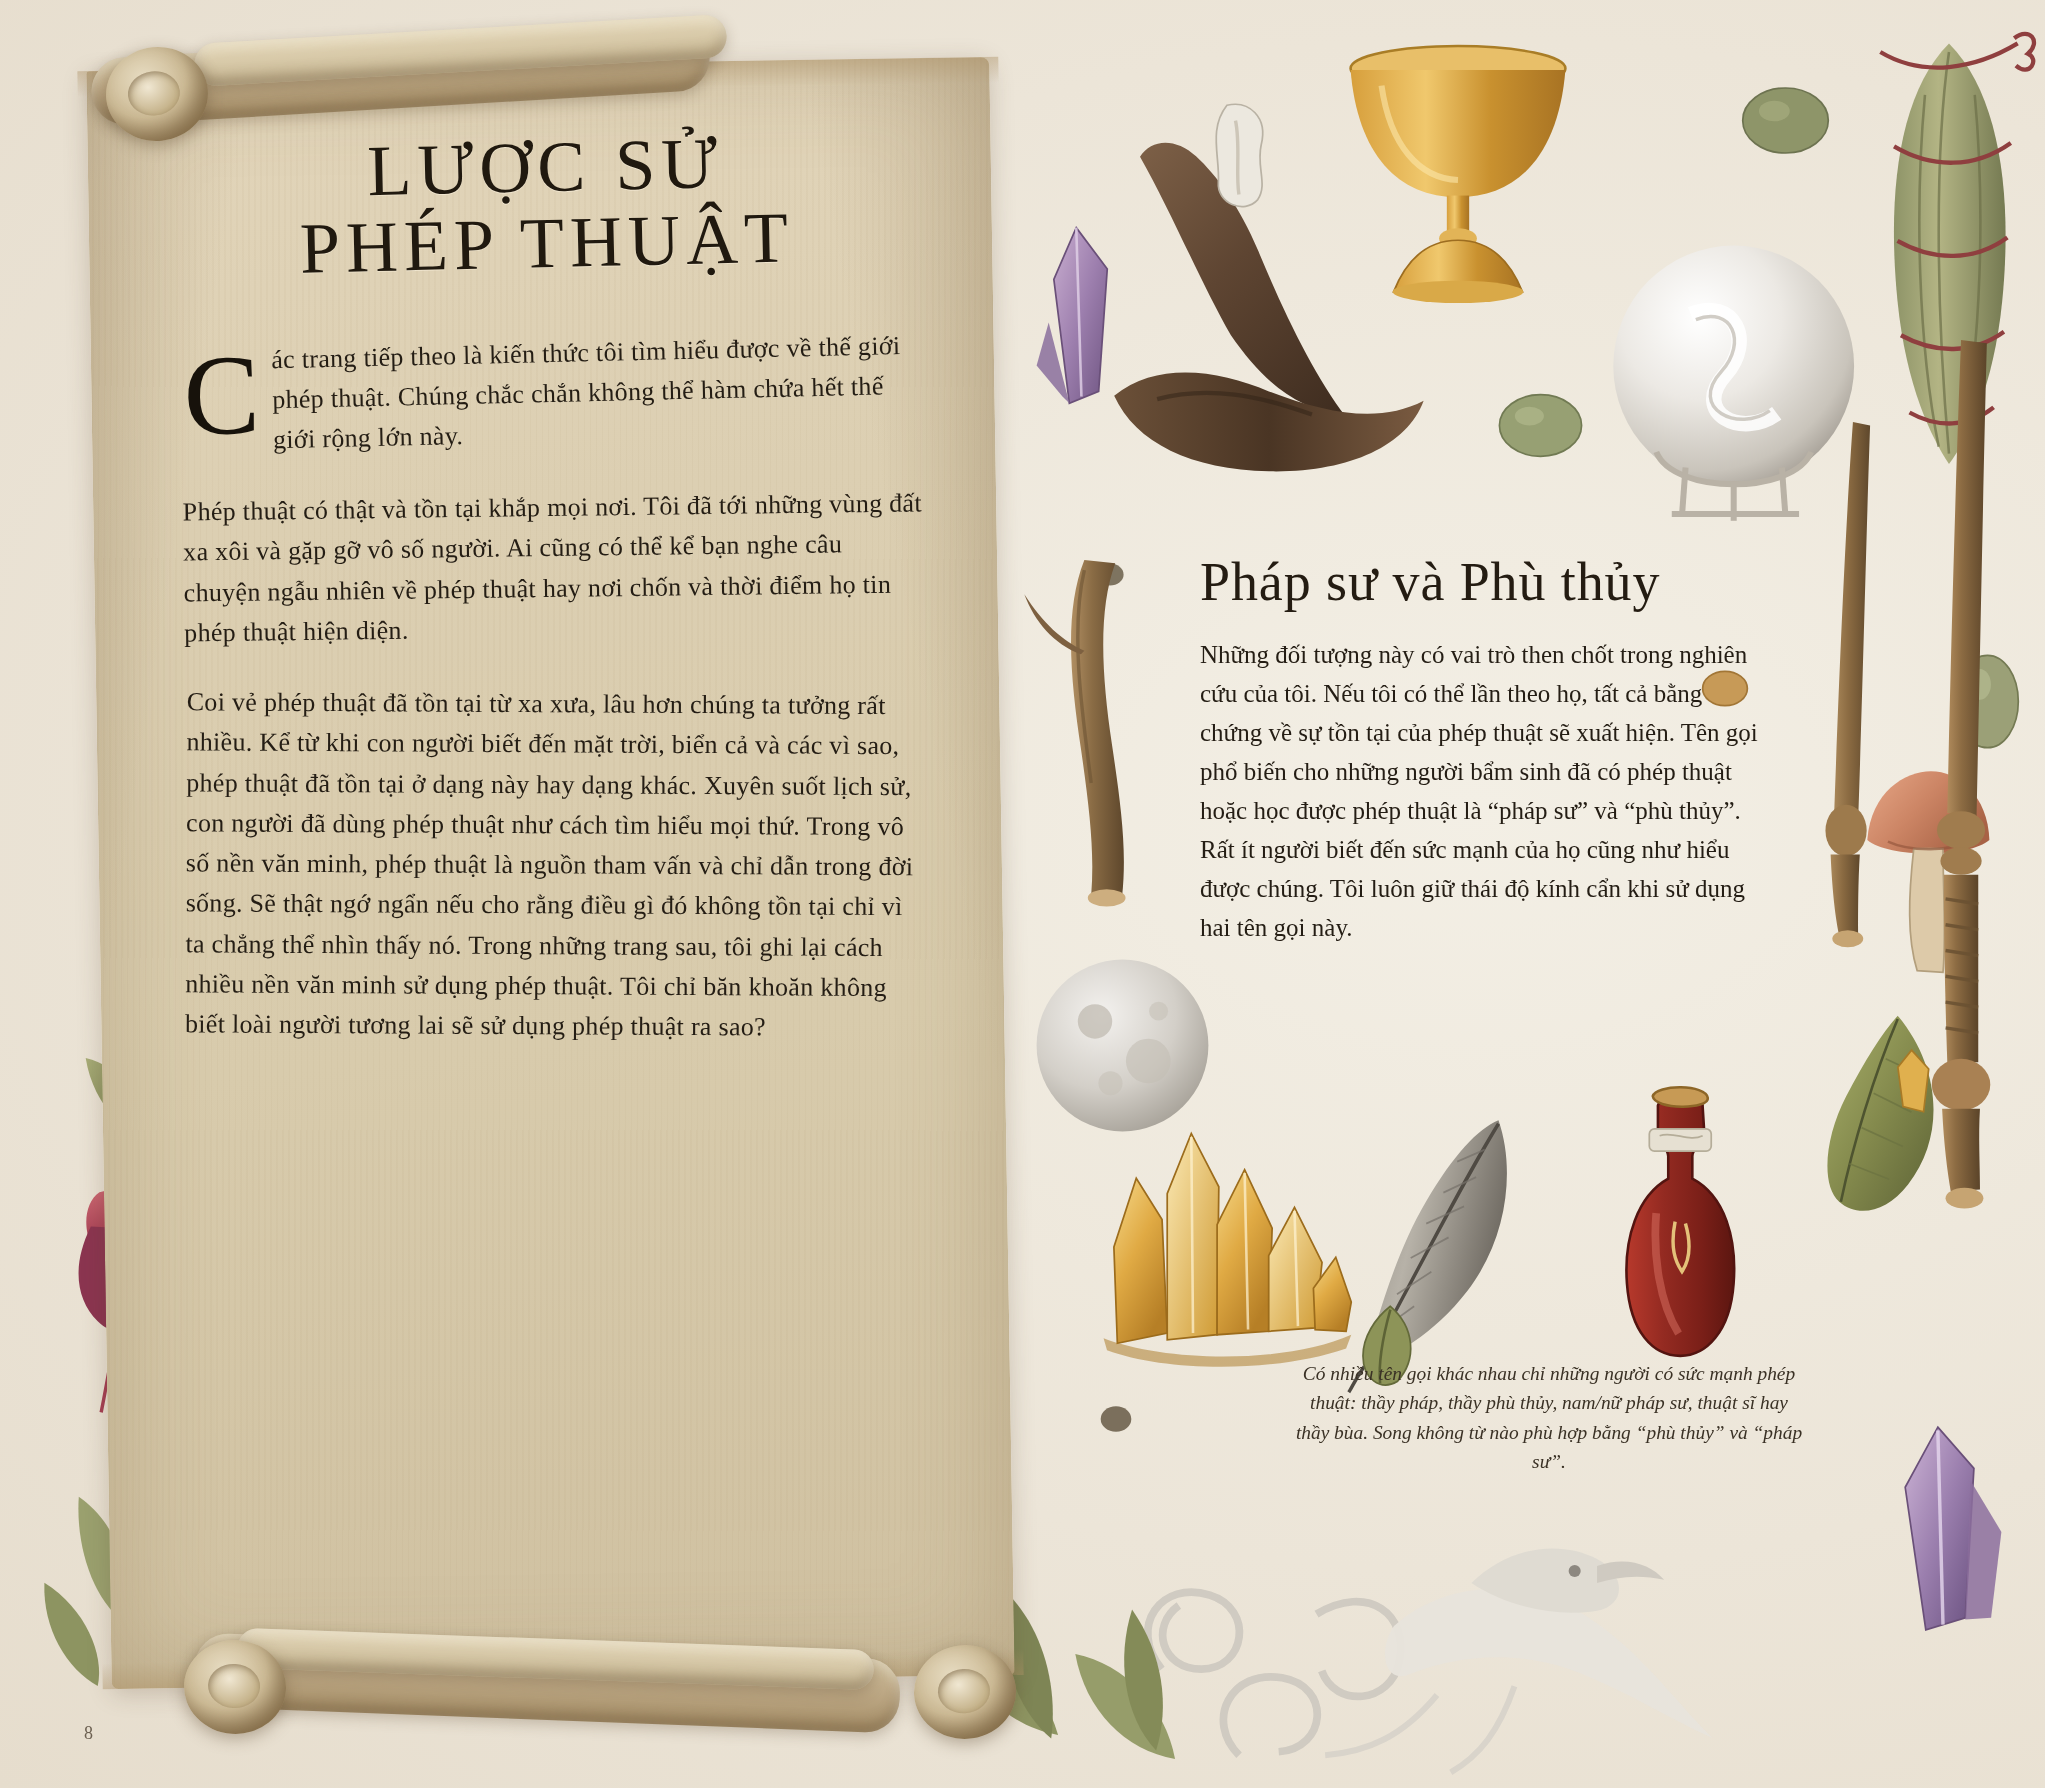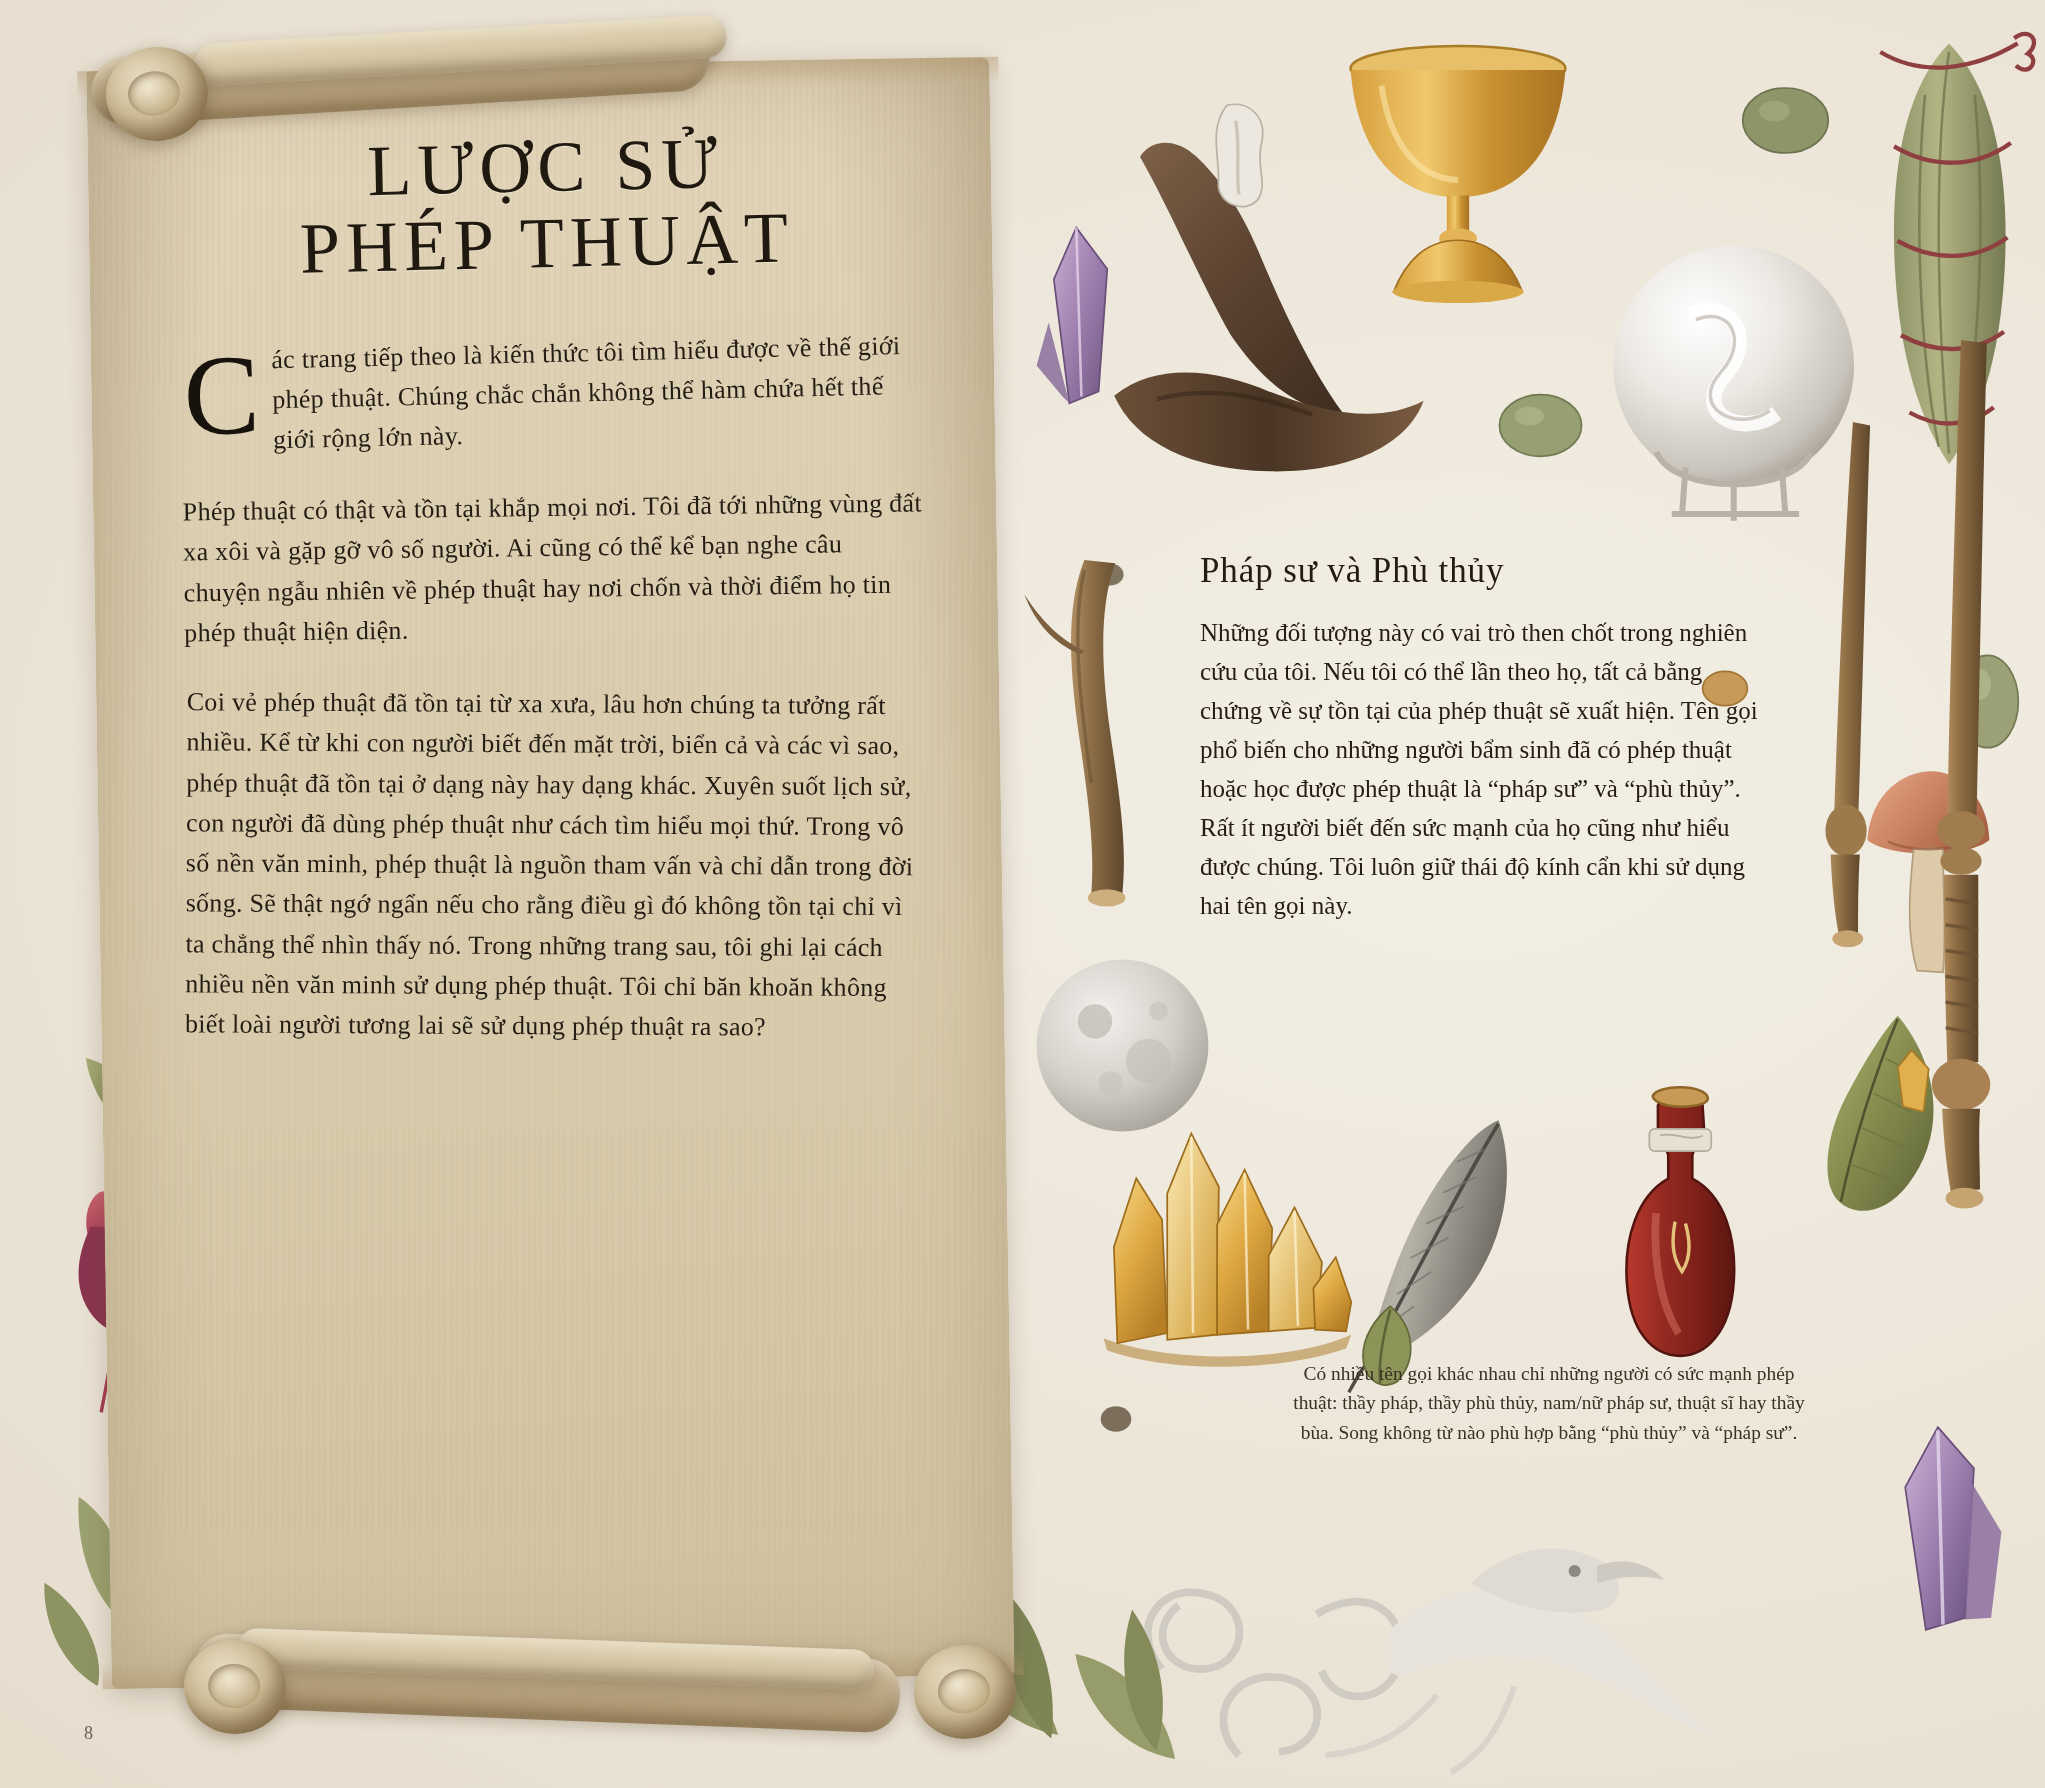--- a/index.html
+++ b/index.html
@@ -164,37 +164,38 @@
   }
 
   
   .right-col {
     position: absolute;
     left: 1200px;
     top: 551px;
     width: 568px;
   }
   .section-title {
-    font-size: 35px;
+    font-size: 54px;
     color: #241c12;
     margin: 0 0 22.4px 0;
     font-weight: 400;
     letter-spacing: 0.9px;
   }
   .right-col p {
     font-size: 25px;
     line-height: 1.56;
     margin: 0;
     color: #241d14;
   }
   .caption {
     position: absolute;
     left: 1291px;
     top: 1359px;
     width: 516px;
+    font-style: italic;
     font-size: 19.4px;
     line-height: 1.52;
     text-align: center;
     color: #3a3125;
   }
 
   
   .art { position: absolute; inset: 0; pointer-events: none; }
   .art > * { position: absolute; }
 

